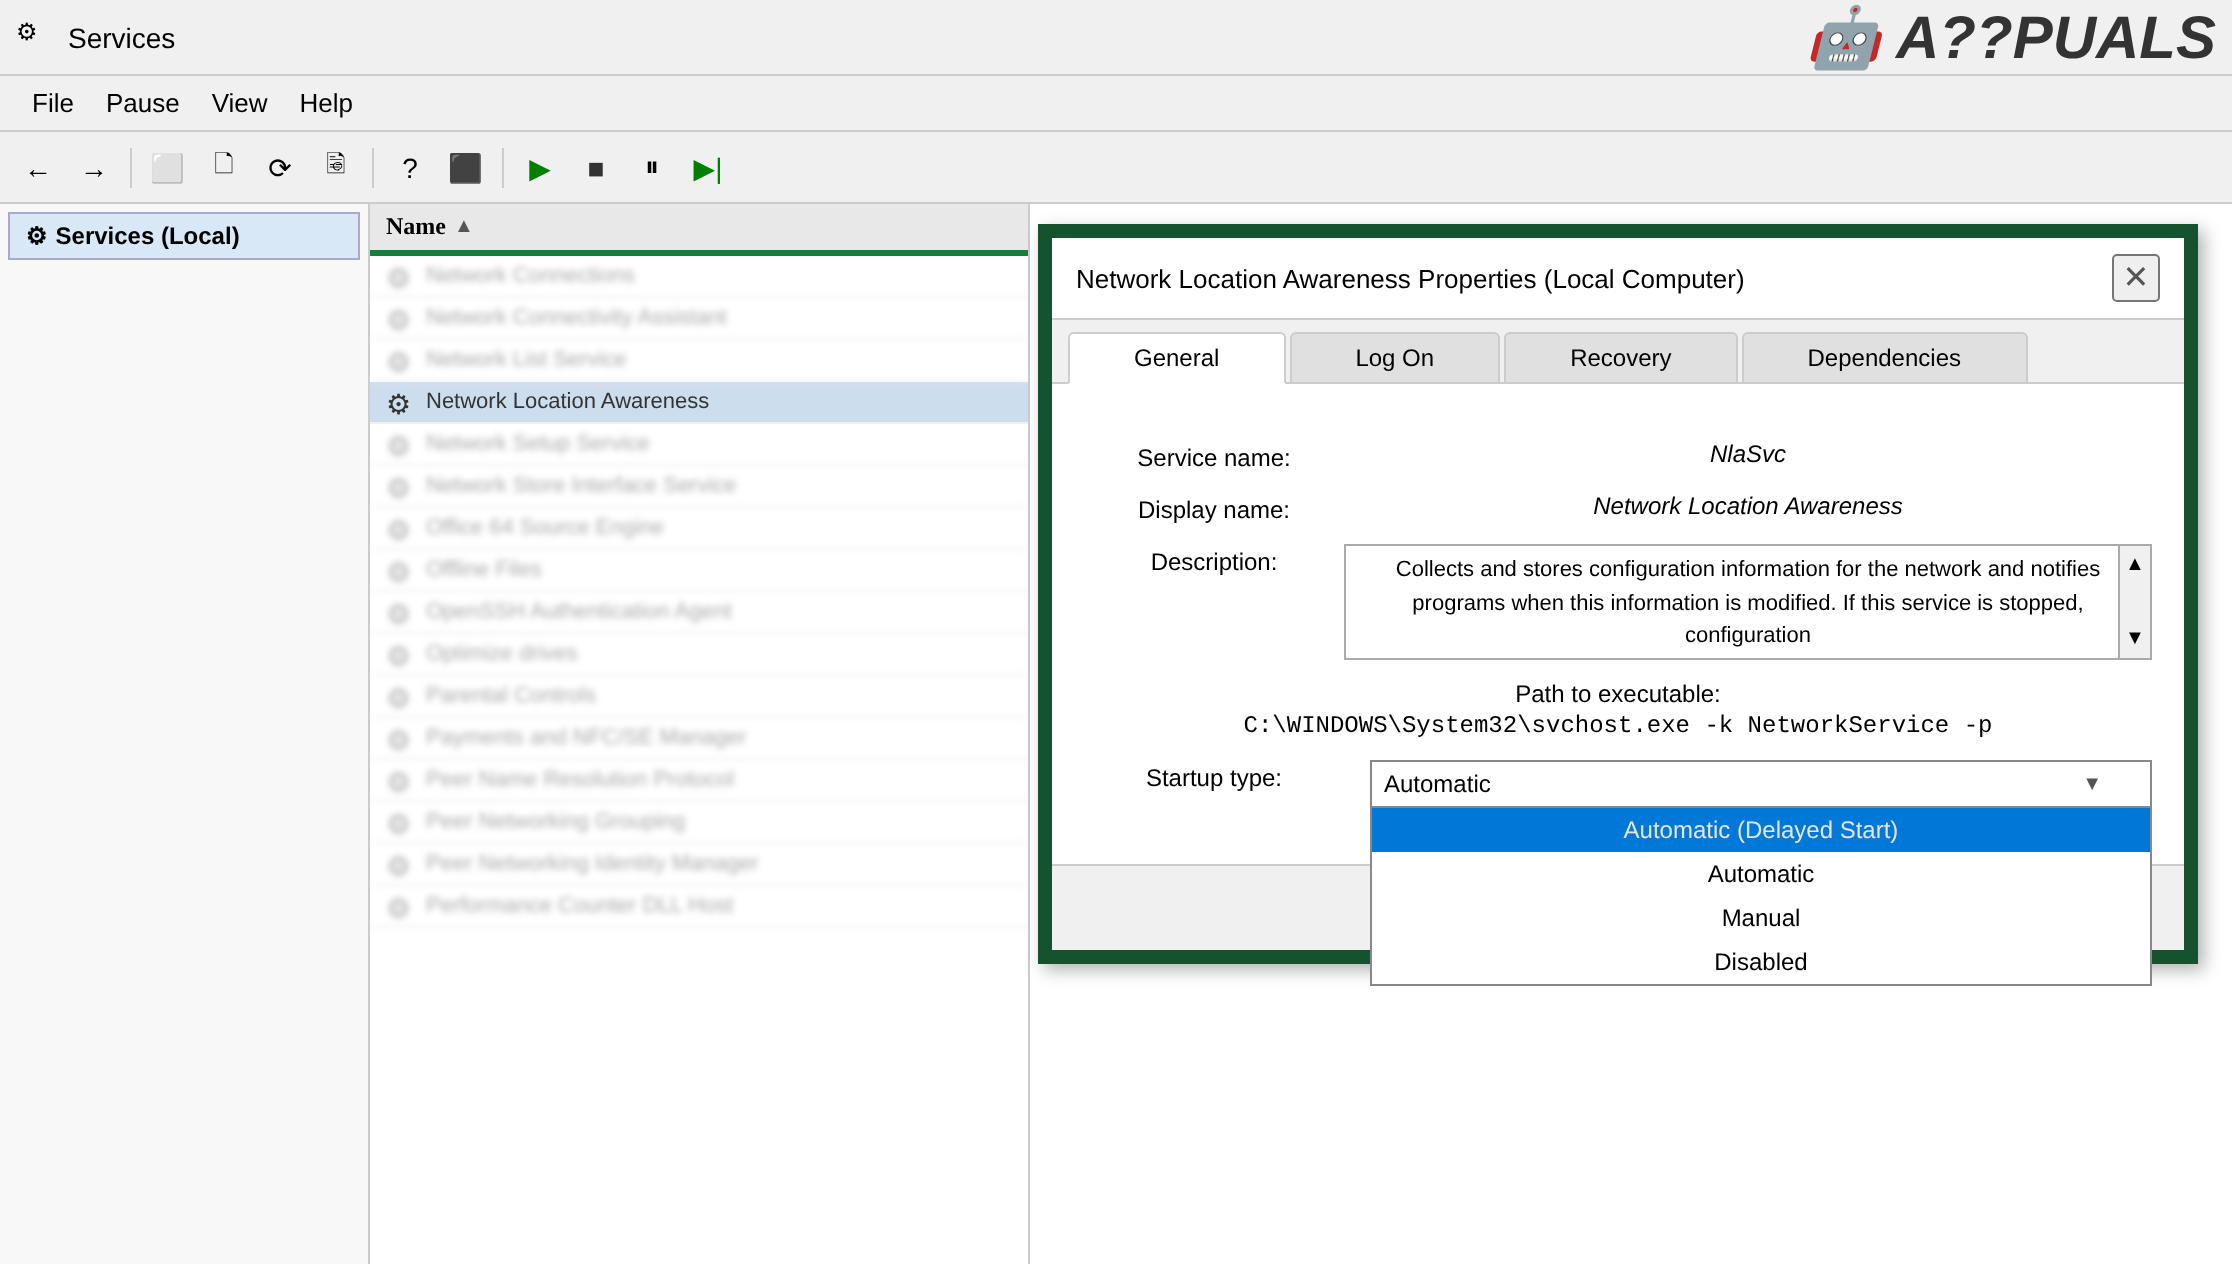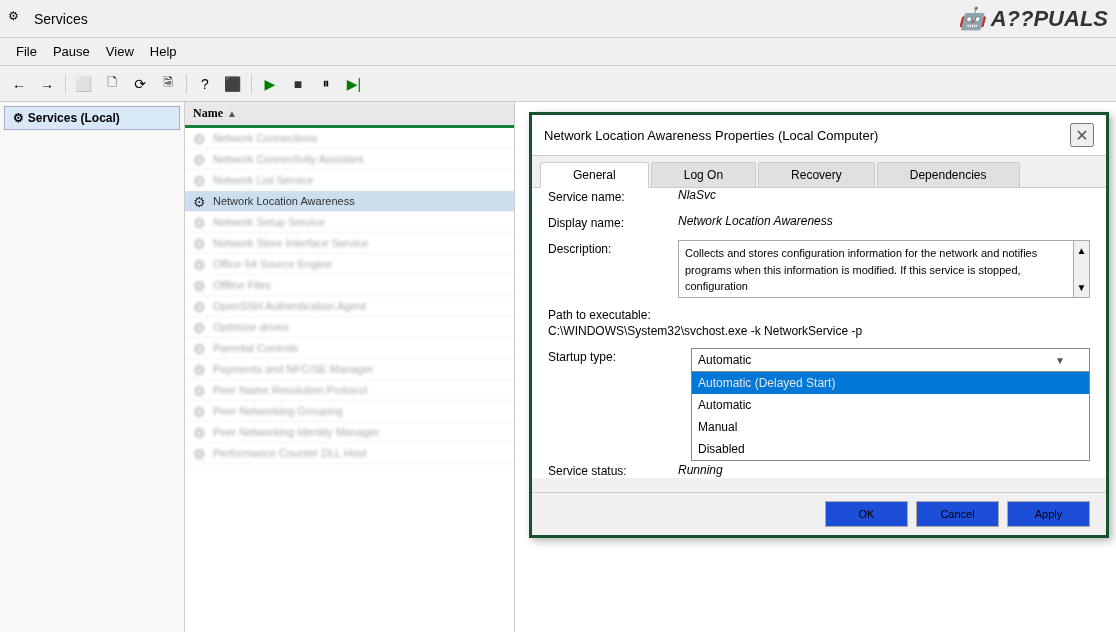--- a/index.html
+++ b/index.html
@@ -10,21 +10,21 @@
       display: flex; align-items: center;
       background: #f0f0f0;
       padding: 4px 8px;
       height: 38px;
       border-bottom: 1px solid #ccc;
     }
     .title-bar-icon { width: 20px; height: 20px; margin-right: 6px; }
     .title-bar-text { font-size: 14px; font-weight: normal; }
     .appuals-logo {
       margin-left: auto;
-      font-size: 22px;
+      font-size: 30px;
       font-weight: bold;
       color: #333;
       font-style: italic;
     }
 
     
     .menu-bar {
       display: flex; align-items: center;
       background: #f0f0f0;
       padding: 2px 8px;
@@ -119,24 +119,24 @@
     
     .dialog-container {
       flex: 1;
       position: relative;
       background: white;
     }
 
     
     .dialog {
       position: absolute;
-      top: 10px; left: 14px;
+      top: 10px; left: 4px;
       width: 580px;
       background: #f0f0f0;
-      border: 3px solid #14532d;
+      border: 7px solid #14532d;
       box-shadow: 3px 3px 8px rgba(0,0,0,0.3);
     }
     .dialog-title {
       background: #fff;
       padding: 8px 12px;
       font-size: 13px;
       font-weight: normal;
       display: flex; align-items: center; justify-content: space-between;
       border-bottom: 1px solid #ccc;
     }
@@ -166,22 +166,23 @@
       border-radius: 3px 3px 0 0;
     }
     .tab.active {
       background: white;
       border-bottom: 1px solid white;
       margin-bottom: -1px;
     }
 
     
     .dialog-body {
-      padding: 0 16px;
-      background: white;
+      padding: 28px 16px;
+      background: white;
+      text-align: center;
     }
     .field-row {
       display: flex;
       margin-bottom: 10px;
       align-items: flex-start;
     }
     .field-label {
       width: 130px;
       font-size: 12px;
       padding-top: 2px;
@@ -213,21 +214,21 @@
     }
     .scroll-arrow {
       font-size: 10px;
       padding: 2px;
       cursor: pointer;
     }
     .path-row {
       margin-bottom: 10px;
     }
     .path-label { font-size: 12px; margin-bottom: 2px; }
-    .path-value { font-size: 12px; }
+    .path-value { font-size: 12px; font-family: Liberation Mono, monospace; }
 
     
     .startup-row {
       display: flex;
       margin-bottom: 0;
       align-items: flex-start;
       position: relative;
       gap: 13px;
     }
     .dropdown-wrapper {
@@ -479,24 +480,20 @@
             </div>
             <div class="dropdown-menu">
               <div class="dropdown-option highlighted">Automatic (Delayed Start)</div>
               <div class="dropdown-option">Automatic</div>
               <div class="dropdown-option">Manual</div>
               <div class="dropdown-option">Disabled</div>
             </div>
           </div>
         </div>
 
-        <div class="status-row">
-          <span class="field-label">Service status:</span>
-          <span class="field-value">Running</span>
-        </div>
       </div>
 
 
       <div class="dialog-footer">
         <button class="footer-btn">OK</button>
         <button class="footer-btn">Cancel</button>
         <button class="footer-btn">Apply</button>
       </div>
 
     </div>

